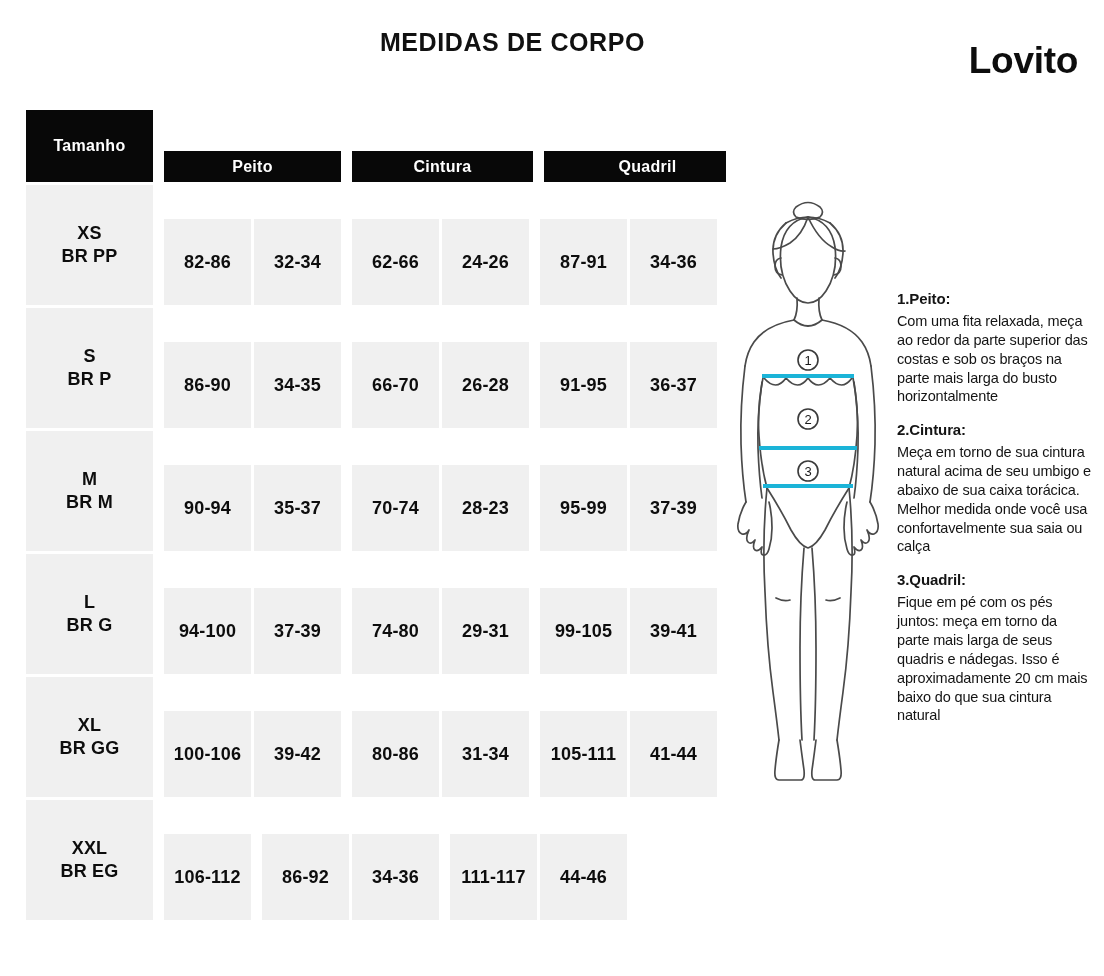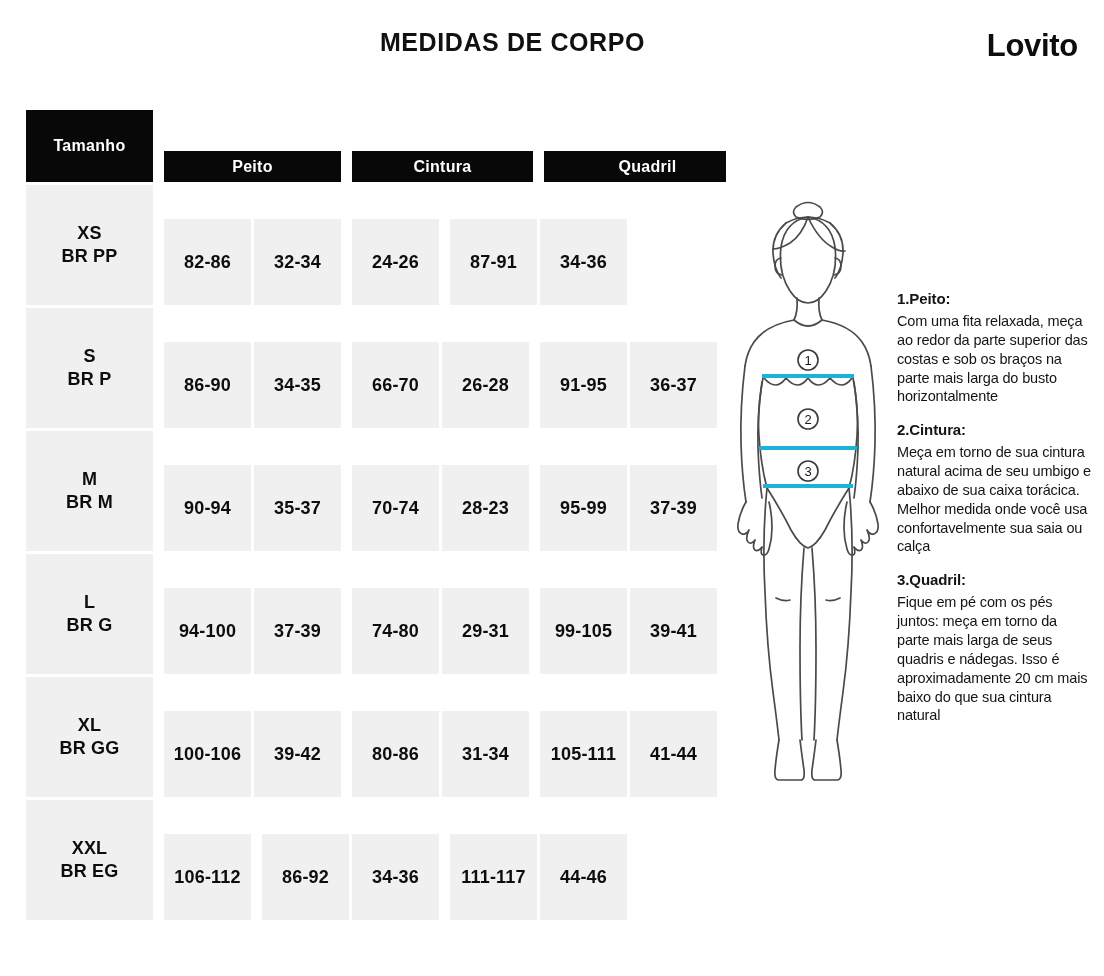--- a/index.html
+++ b/index.html
@@ -22,23 +22,23 @@
     left: 0;
     width: 1025px;
     text-align: center;
     font-size: 25px;
     font-weight: bold;
     letter-spacing: 0.6px;
     color: #111111;
   }
   #brand-logo {
     position: absolute;
-    top: 28px;
+    top: 40px;
     right: 26px;
-    font-size: 31px;
+    font-size: 37px;
     font-weight: bold;
     letter-spacing: -0.3px;
     color: #0d0d0d;
   }
 
   
   #size-table {
     position: absolute;
     left: 26px;
     top: 110px;
@@ -213,20 +213,21 @@
   <div id="rows-container">
       <div class="t-row data-row">
         <div class="cell cell-size">
           <span>XS</span>
           <span>BR PP</span>
         </div>
         <div class="grp-gap"></div>
         <div class="cell cell-val">82-86</div>
         <div class="cell cell-val">32-34</div>
         <div class="grp-gap"></div>
+        <div class="cell cell-val">62-66</div>
         <div class="cell cell-val">24-26</div>
         <div class="grp-gap"></div>
         <div class="cell cell-val">87-91</div>
         <div class="cell cell-val">34-36</div>
       </div>
       <div class="t-row data-row">
         <div class="cell cell-size">
           <span>S</span>
           <span>BR P</span>
         </div>

